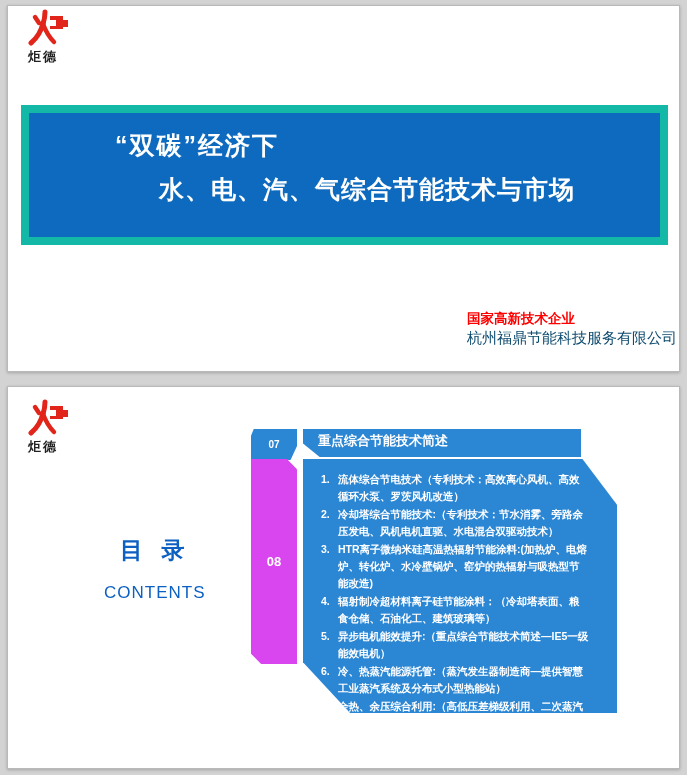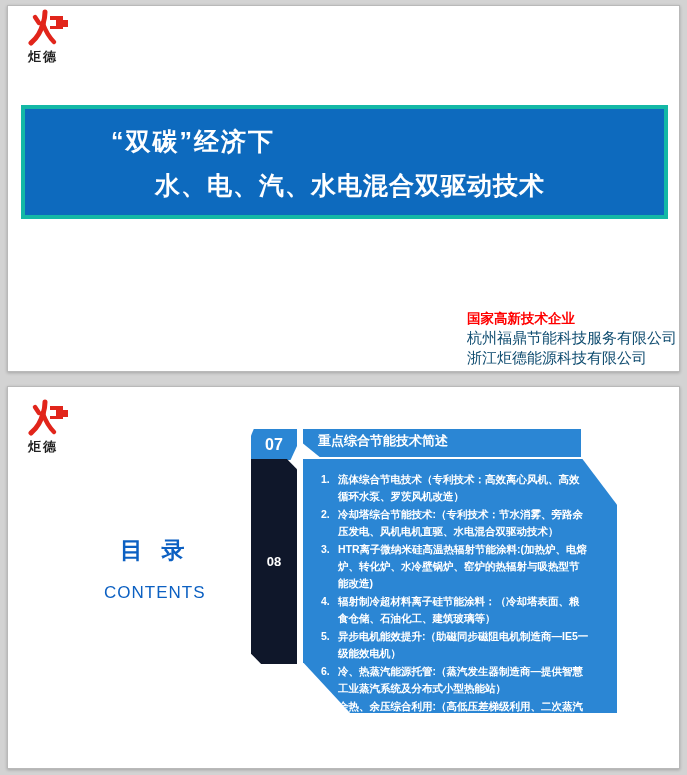--- a/index.html
+++ b/index.html
@@ -22,22 +22,22 @@
   
   .logo { position:absolute; left:20px; top:3px; width:60px; }
   .logo svg { display:block; }
   .logo .logo-text {
     font-size:13px; font-weight:bold; color:#222; letter-spacing:2px;
     margin-top:1px;
   }
 
   
   .banner {
-    position:absolute; left:13px; top:99px; width:647px; height:114px;
-    background:#0d6abe; border:4px solid #14b8a6;
+    position:absolute; left:13px; top:99px; width:647px; height:140px;
+    background:#0d6abe; border:8px solid #14b8a6;
     color:#fff; font-weight:bold;
   }
   .banner-line1 { position:absolute; left:86px;  top:16px; font-size:25px; letter-spacing:2px; }
   .banner-line2 { position:absolute; left:130px; top:60px; font-size:25px; letter-spacing:1px; }
 
   .cert {
     position:absolute; left:459px; top:304px;
     color:#ff0000; font-weight:bold; font-size:13.5px;
   }
   .companies {
@@ -51,33 +51,33 @@
     position:absolute; left:112px; top:148px;
     font-size:23px; font-weight:bold; color:#0c60c2; letter-spacing:6px;
   }
   .toc-subtitle {
     position:absolute; left:96px; top:196px;
     font-size:17px; font-weight:normal; color:#0c60c2; letter-spacing:1px;
   }
 
   .tab07 {
     position:absolute; left:243px; top:42px; width:46px; height:31px;
-    background:#2b86d4; color:#fff; font-weight:bold; font-size:16px;
+    background:#2b86d4; color:#fff; font-weight:bold; font-size:10px;
     display:flex; align-items:center; justify-content:center;
     clip-path:polygon(6% 0, 100% 0, 100% 55%, 86% 100%, 0 100%, 0 22%);
   }
   .section-header {
     position:absolute; left:295px; top:42px; width:278px; height:28px;
     background:#2b86d4; color:#fff; font-weight:bold; font-size:13px;
     line-height:24px; padding-left:15px;
     clip-path:polygon(0 0, 100% 0, 100% 100%, 6% 100%, 0 52%);
   }
   .tab08 {
     position:absolute; left:243px; top:72px; width:46px; height:205px;
-    background:#0f172a; color:#fff; font-weight:bold; font-size:13px;
+    background:#d946ef; color:#fff; font-weight:bold; font-size:13px;
     display:flex; align-items:center; justify-content:center;
     clip-path:polygon(0 0, 78% 0, 100% 5%, 100% 100%, 22% 100%, 0 95%);
   }
   .content-panel {
     position:absolute; left:295px; top:72px; width:314px; height:254px;
     background:#2b86d4; color:#fff;
     clip-path:polygon(0 0, 89% 0, 100% 18%, 100% 100%, 15% 100%, 0 80%);
     padding:12px 28px 0 18px;
   }
   .toc-item {
@@ -106,28 +106,27 @@
           <rect x="22" y="11" width="6" height="6" fill="#ffffff"></rect>
           <rect x="34" y="11" width="6" height="7" fill="#e1251b"></rect>
         </g>
       </svg>
     </span>
     <div class="logo-text">炬德</div>
   </div>
 
   <div class="banner">
     <div class="banner-line1">“双碳”经济下</div>
-    <div class="banner-line2">水、电、汽、水电混合双驱动技术</div>
+    <div class="banner-line2">水、电、汽、气综合节能技术与市场</div>
   </div>
 
   <div class="cert">国家高新技术企业</div>
 
   <div class="companies">
     <div>杭州福鼎节能科技服务有限公司</div>
-    <div>浙江炬德能源科技有限公司</div>
   </div>
 </div>
 
 <div class="slide" id="slide2">
 
   <div class="logo" style="top:12px;">
     <span>
       <svg width="40" height="38" viewBox="0 0 40 38">
         <g stroke="#e1251b" fill="none" stroke-linecap="round">
           <path d="M7 8 L11 14" stroke-width="4.5"></path>
@@ -164,21 +163,21 @@
     <div class="toc-item">
       <span class="num">3.</span>
       <span class="txt">HTR离子微纳米硅高温热辐射节能涂料:(加热炉、电熔炉、转化炉、水冷壁锅炉、窑炉的热辐射与吸热型节能改造)</span>
     </div>
     <div class="toc-item">
       <span class="num">4.</span>
       <span class="txt">辐射制冷超材料离子硅节能涂料：（冷却塔表面、粮食仓储、石油化工、建筑玻璃等）</span>
     </div>
     <div class="toc-item">
       <span class="num">5.</span>
-      <span class="txt">异步电机能效提升:（助磁同步磁阻电机制造商—IE5一级能效电机）</span>
+      <span class="txt">异步电机能效提升:（重点综合节能技术简述—IE5一级能效电机）</span>
     </div>
     <div class="toc-item">
       <span class="num">6.</span>
       <span class="txt">冷、热蒸汽能源托管:（蒸汽发生器制造商—提供智慧工业蒸汽系统及分布式小型热能站）</span>
     </div>
     <div class="toc-item">
       <span class="num">7.</span>
       <span class="txt">余热、余压综合利用:（高低压差梯级利用、二次蒸汽回收技术）</span>
     </div>
   </div>

